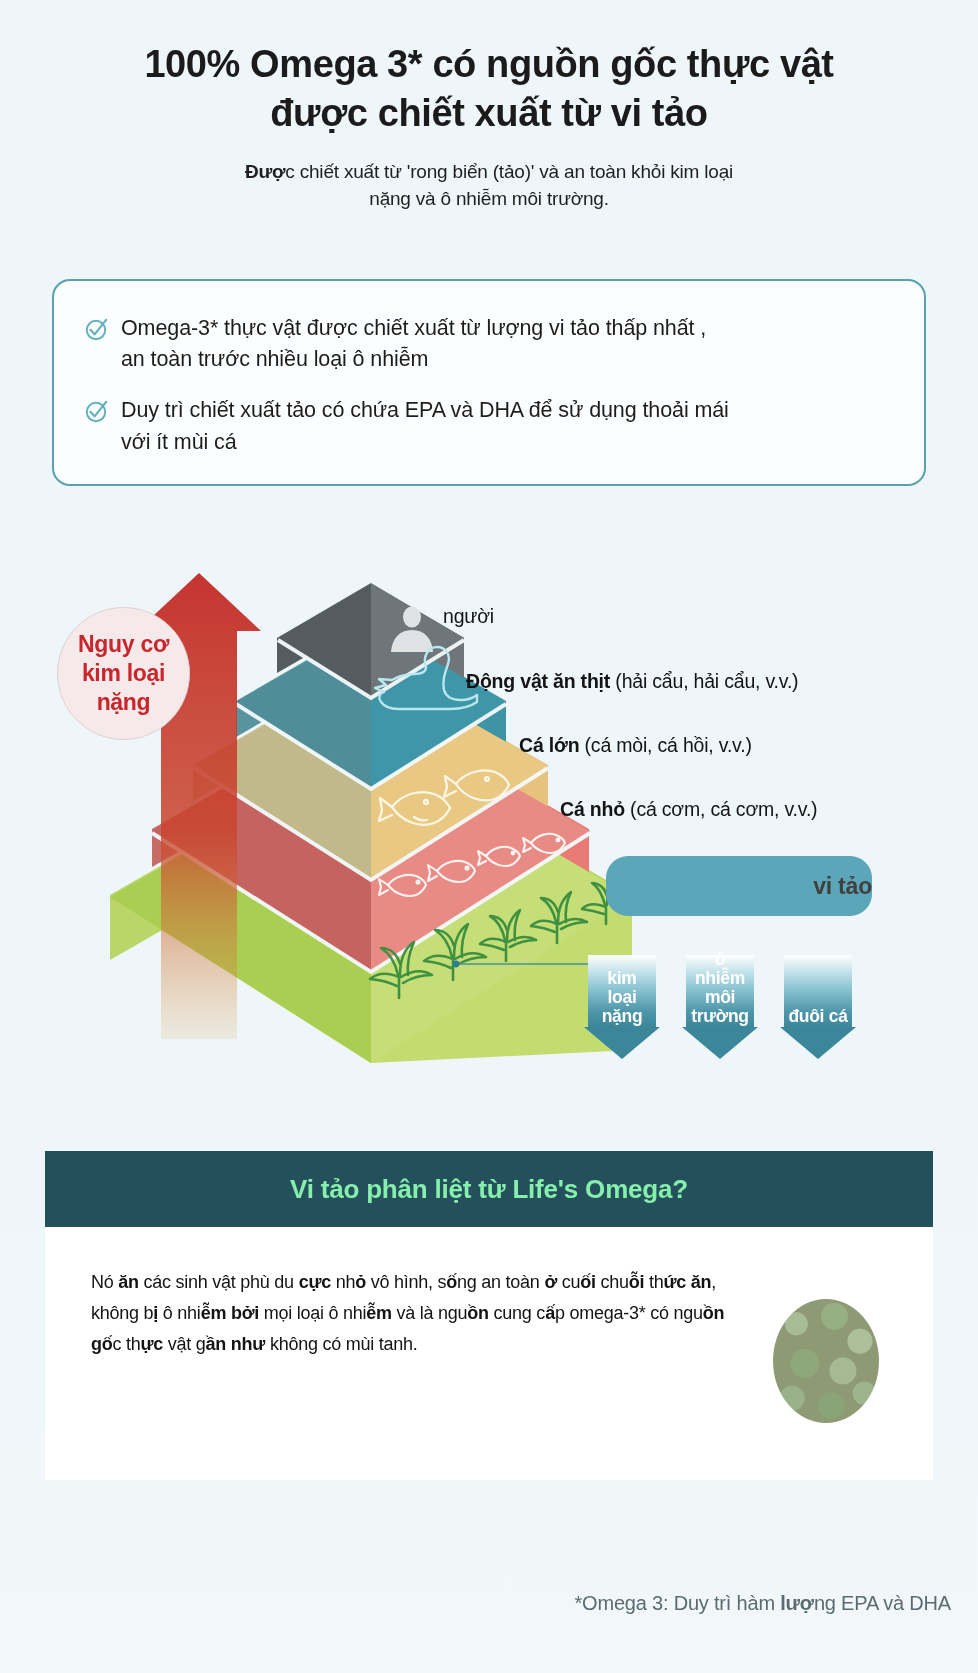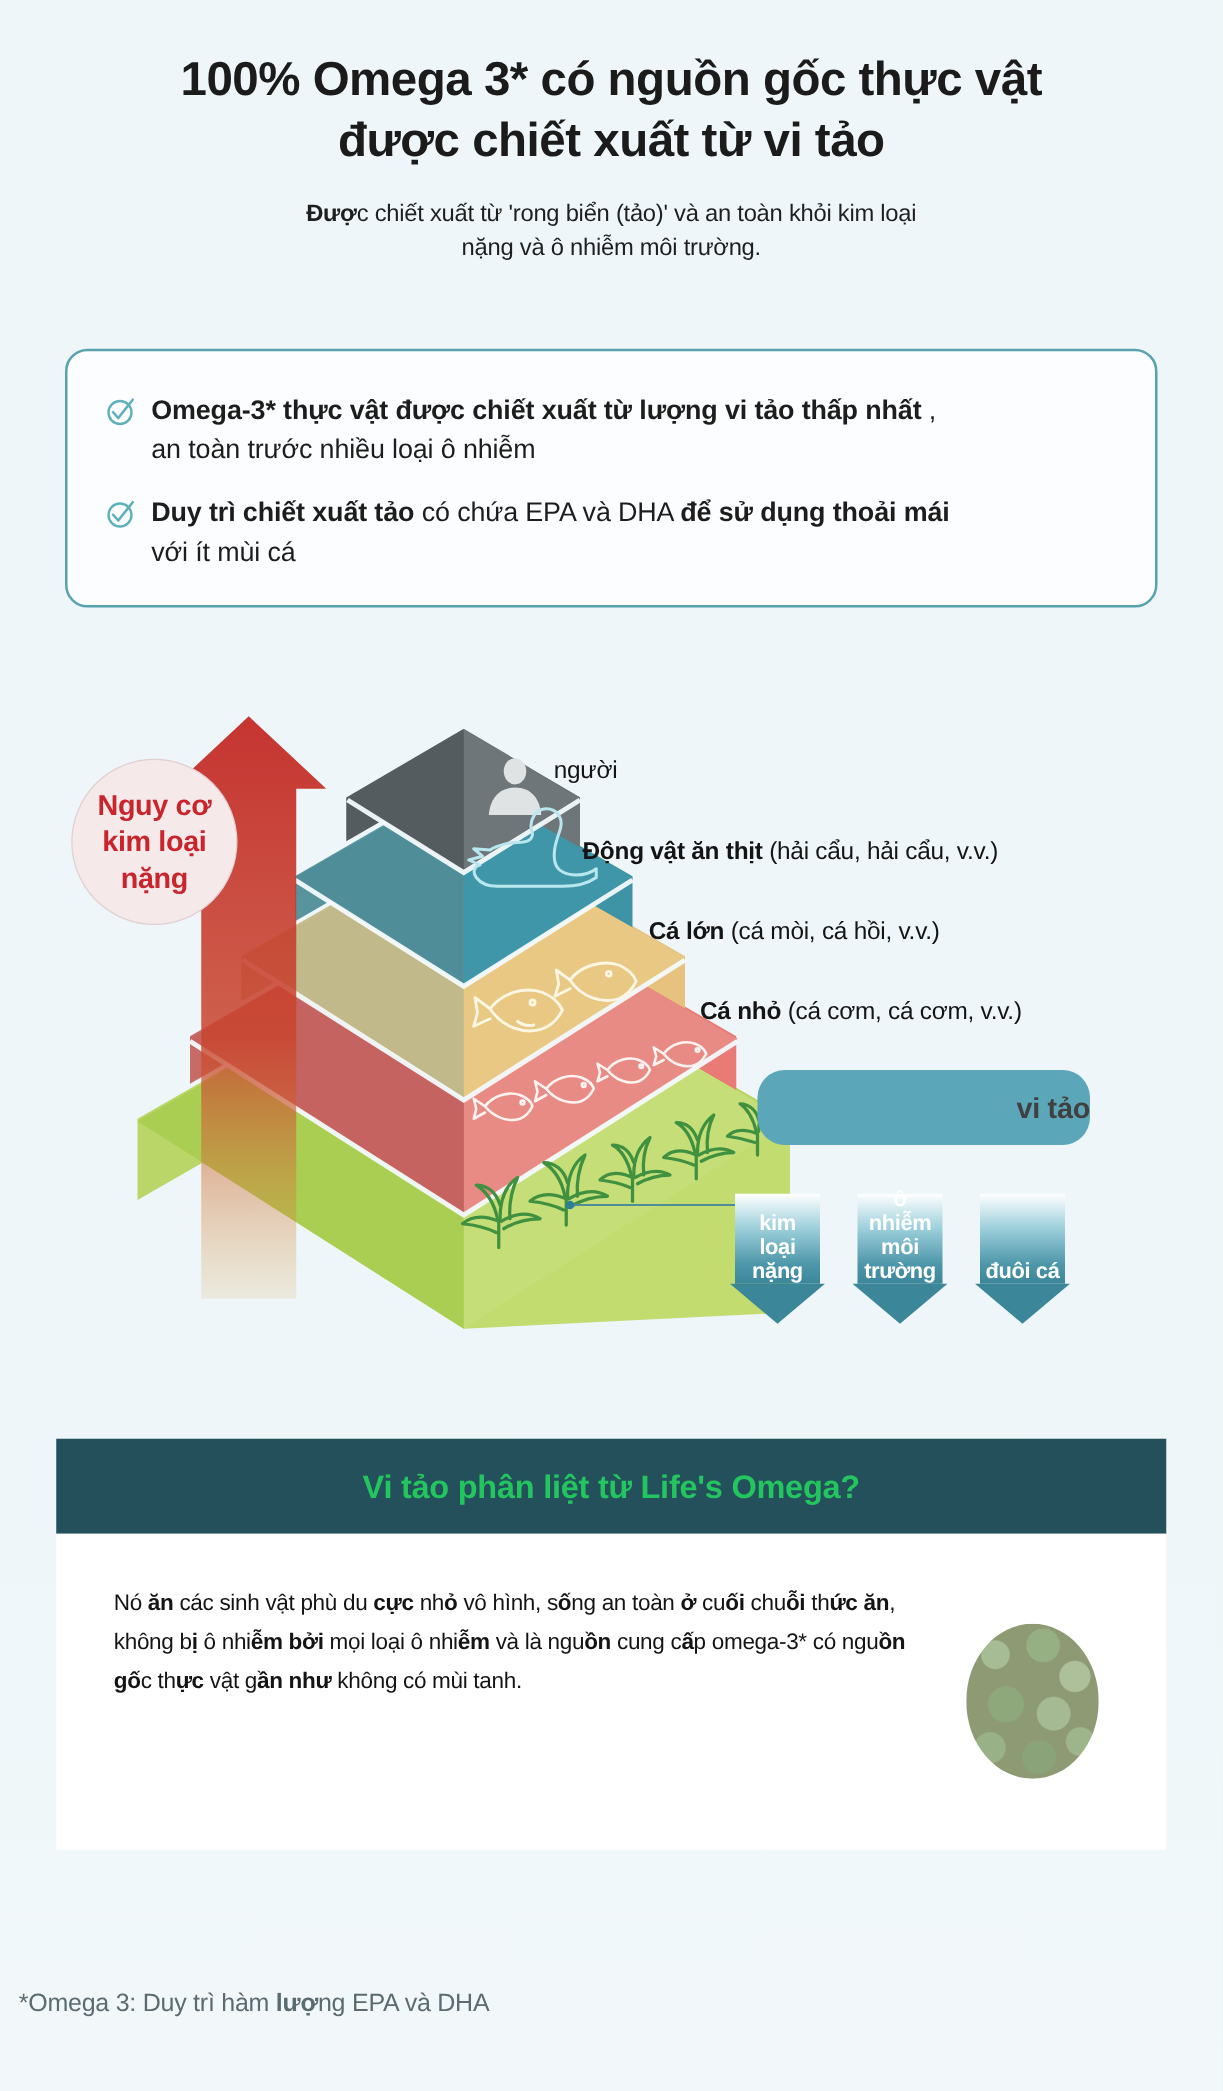--- a/index.html
+++ b/index.html
@@ -34,21 +34,21 @@
     position: absolute; left: 52px; top: 279px;
     width: 874px; height: 207px;
     background: #fbfdfe;
     border: 2px solid #57a2ad;
     border-radius: 18px;
     padding: 32px 34px 0 30px;
   }
   .bullet { display: flex; gap: 11px; margin-bottom: 20px; }
   .chk { flex: 0 0 auto; width: 26px; height: 26px; margin-top: 3px; }
   .btext { font-size: 21.5px; line-height: 1.45; letter-spacing: -0.1px; }
-  .btext b { font-weight: bold; }
+  .btext b { font-weight: normal; }
 
   
   .scene { position: absolute; left: 0; top: 545px; width: 978px; height: 575px; }
   .scene svg { position: absolute; left: 0; top: 0; }
 
   .risk-circle {
     position: absolute; left: 57px; top: 607px;
     width: 133px; height: 133px; border-radius: 50%;
     background: #f5e9ea; border: 1px solid #e2cfd2;
     display: flex; align-items: center; justify-content: center;
@@ -99,21 +99,21 @@
   .arr.a3 { left: 196px; }
 
   
   .panel-head {
     position: absolute; left: 45px; top: 1151px;
     width: 888px; height: 76px;
     background: #24505c;
     display: flex; align-items: center; justify-content: center;
   }
   .panel-head span {
-    color: #22c55e; font-weight: bold; font-size: 26px; letter-spacing: -0.2px; text-align: right;
+    color: #86efac; font-weight: bold; font-size: 26px; letter-spacing: -0.2px; text-align: right;
   }
   .panel-body {
     position: absolute; left: 45px; top: 1227px;
     width: 888px; height: 253px;
     background: #ffffff;
     padding: 40px 46px 0 46px;
   }
   .panel-body p {
     font-size: 18px; line-height: 1.72; color: #141414;
     letter-spacing: -0.25px; width: 645px;
@@ -129,22 +129,22 @@
       radial-gradient(circle at 30% 52%, rgba(142,168,124,.95) 0 14px, transparent 15px),
       radial-gradient(circle at 66% 58%, rgba(168,190,150,.9) 0 13px, transparent 14px),
       radial-gradient(circle at 18% 80%, rgba(155,180,138,.9) 0 12px, transparent 13px),
       radial-gradient(circle at 55% 86%, rgba(138,164,120,.9) 0 13px, transparent 14px),
       radial-gradient(circle at 86% 76%, rgba(160,184,142,.9) 0 11px, transparent 12px),
       #8d9a74;
     overflow: hidden;
   }
 
   .footnote {
-    position: absolute; left: 15px; top: 1592px; width: 950px;
-    text-align: left; font-size: 20px; color: #5b6b72; letter-spacing: -0.2px;
+    position: absolute; left: 1px; top: 1592px; width: 950px;
+    text-align: right; font-size: 20px; color: #5b6b72; letter-spacing: -0.2px;
   }
   .footnote b { font-weight: bold; }
 </style>
 </head>
 <body>
 
 <div class="page">
 
   <div class="header">
     <div class="title">

